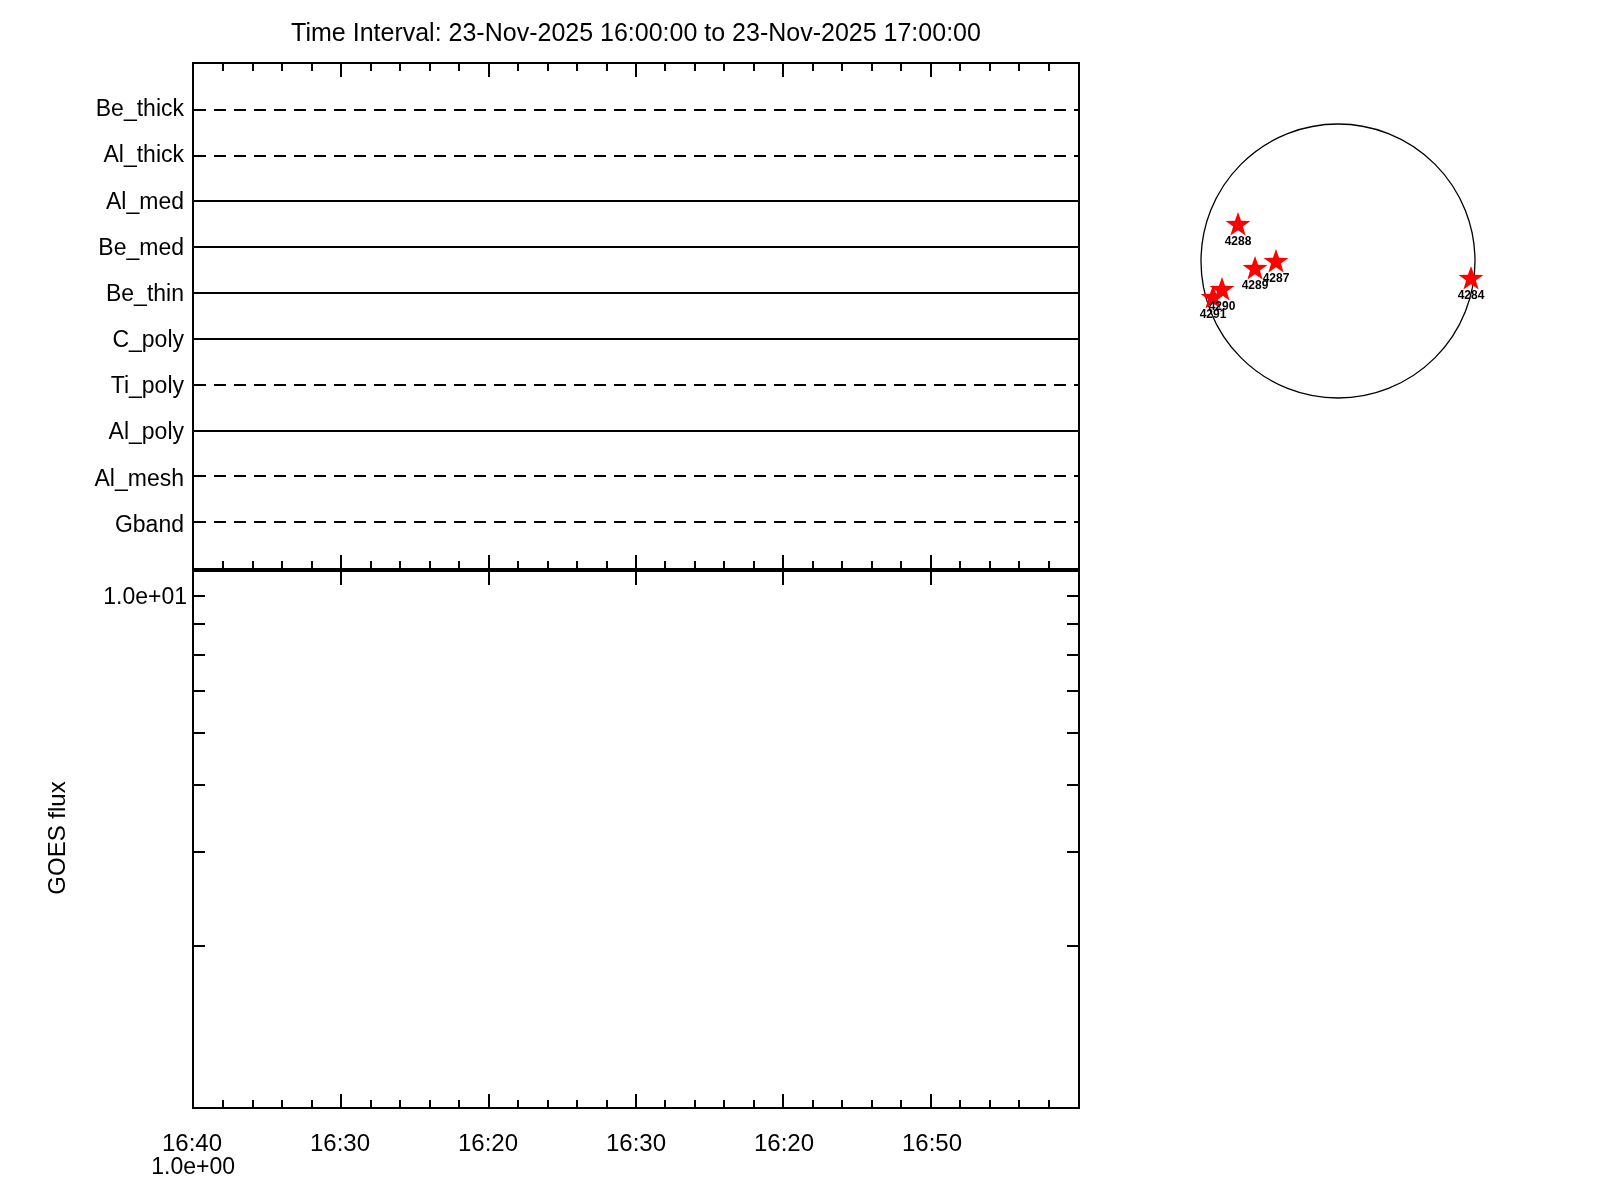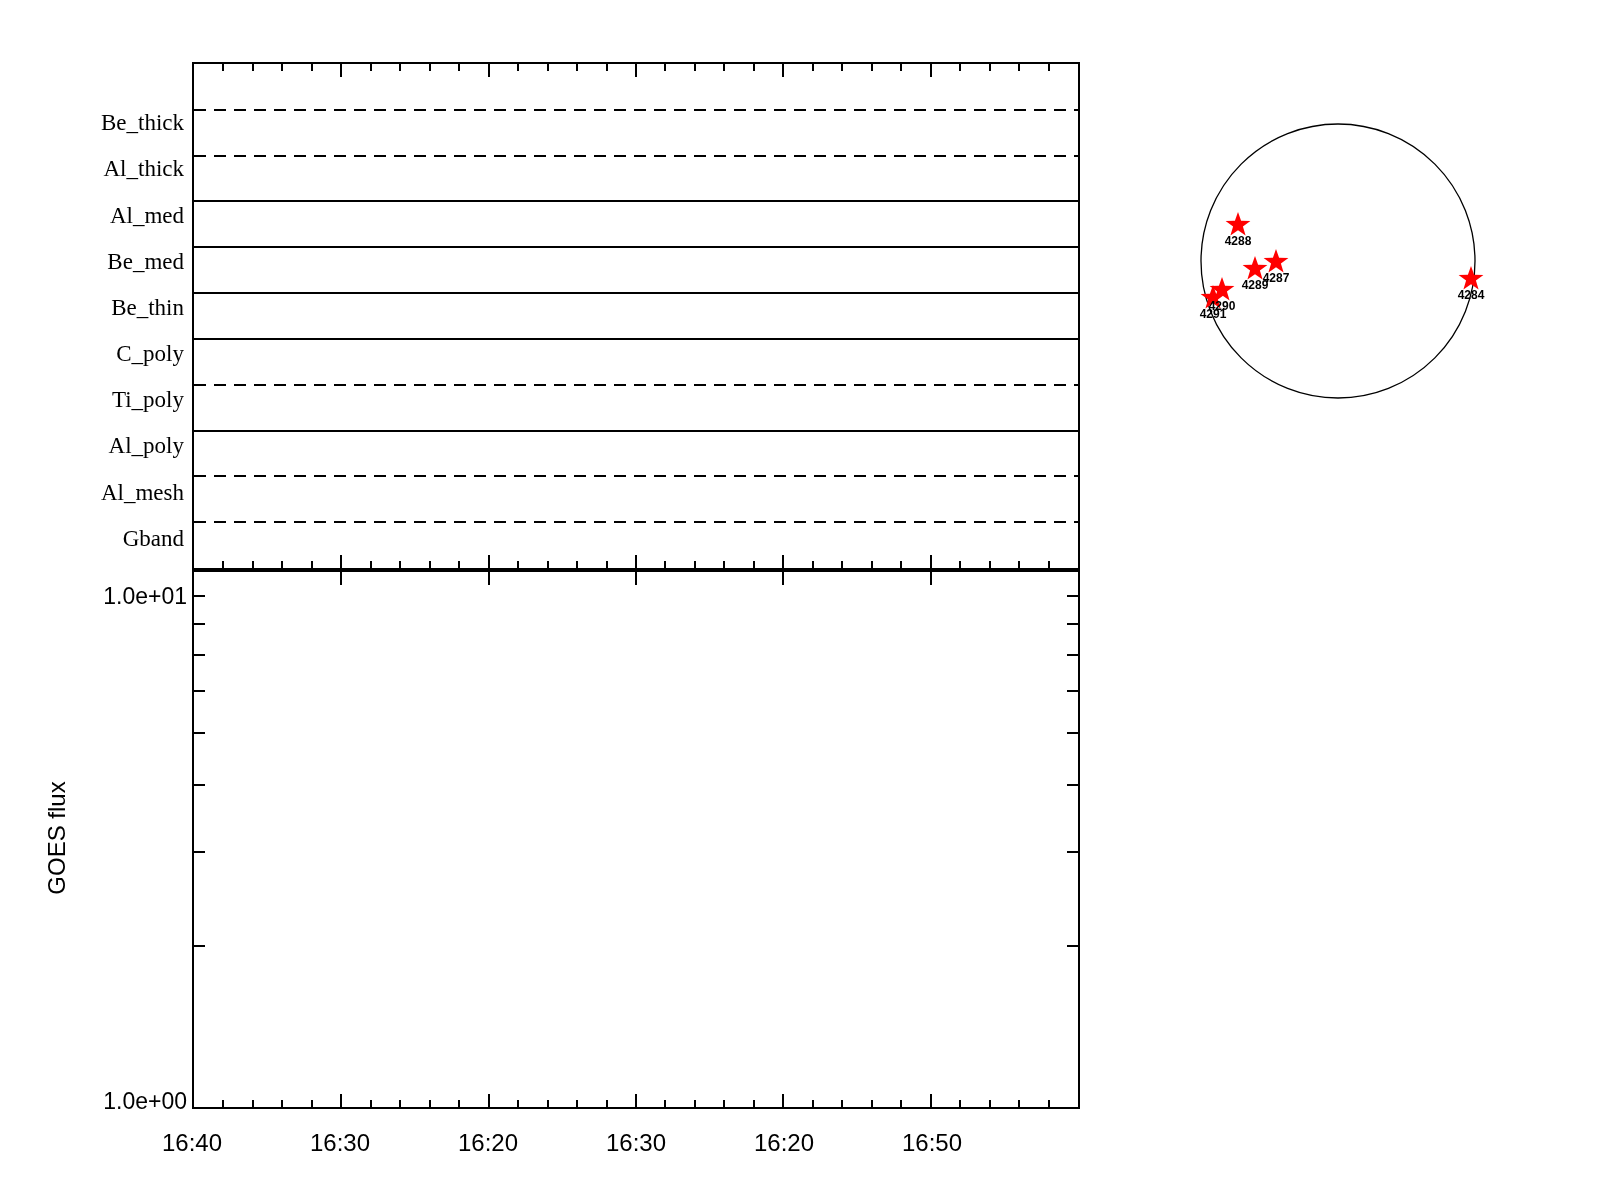--- a/index.html
+++ b/index.html
@@ -10,21 +10,21 @@
   .title{
     position:absolute;left:192px;top:16px;width:888px;height:32px;
     text-align:center;font-size:25px;line-height:32px;white-space:nowrap;
   }
   .panel{position:absolute;border:2px solid #000;box-sizing:border-box;background:#fff;}
   #filter-panel{left:192px;top:62px;width:888px;height:508px;}
   #goes-panel{left:192px;top:570px;width:888px;height:539px;}
   .filter-line{position:absolute;left:0;width:100%;height:2px;}
   .filter-line.solid{background:#000;}
   .filter-line.dashed{background:repeating-linear-gradient(90deg,#000 0 12px,transparent 12px 20px);}
-  #filter-labels{position:absolute;left:0;top:77px;width:184px;height:508px;font-family:Liberation Serif, serif;}
+  #filter-labels{position:absolute;left:0;top:62px;width:184px;height:508px;}
   .filter-label{
     position:absolute;right:0;width:184px;text-align:right;
     font-size:23px;transform:translateY(-50%);white-space:nowrap;
   }
   .xtick{position:absolute;width:2px;background:#000;}
   .ytick{position:absolute;height:2px;background:#000;}
   .y-axis-label{
     position:absolute;left:0;width:187px;text-align:right;
     font-size:23px;transform:translateY(-50%);white-space:nowrap;
   }
@@ -37,20 +37,21 @@
     position:absolute;left:57px;top:838px;font-size:24px;white-space:nowrap;
     transform:translate(-50%,-50%) rotate(-90deg);
   }
   #solar-svg{position:absolute;left:0;top:0;}
 </style>
 </head>
 <body>
 
 <div id="canvas">
 
+  <div class="title">Time Interval: 23-Nov-2025 16:00:00 to 23-Nov-2025 17:00:00</div>
 
   <div class="panel" id="filter-panel">
       <div class="filter-line dashed" style="top: calc(9.09091% - 1px);"></div>
       <div class="filter-line dashed" style="top: calc(18.1818% - 1px);"></div>
       <div class="filter-line solid" style="top: calc(27.2727% - 1px);"></div>
       <div class="filter-line solid" style="top: calc(36.3636% - 1px);"></div>
       <div class="filter-line solid" style="top: calc(45.4545% - 1px);"></div>
       <div class="filter-line solid" style="top: calc(54.5455% - 1px);"></div>
       <div class="filter-line dashed" style="top: calc(63.6364% - 1px);"></div>
       <div class="filter-line solid" style="top: calc(72.7273% - 1px);"></div>
@@ -175,21 +176,21 @@
       <div class="ytick" style="top: calc(22.1849% - 1px); right: 0px; width: 11px; background: rgb(0, 0, 0);"></div>
       <div class="ytick" style="top: calc(15.4902% - 1px); left: 0px; width: 11px; background: rgb(0, 0, 0);"></div>
       <div class="ytick" style="top: calc(15.4902% - 1px); right: 0px; width: 11px; background: rgb(0, 0, 0);"></div>
       <div class="ytick" style="top: calc(9.691% - 1px); left: 0px; width: 11px; background: rgb(0, 0, 0);"></div>
       <div class="ytick" style="top: calc(9.691% - 1px); right: 0px; width: 11px; background: rgb(0, 0, 0);"></div>
       <div class="ytick" style="top: calc(4.57575% - 1px); left: 0px; width: 11px; background: rgb(0, 0, 0);"></div>
       <div class="ytick" style="top: calc(4.57575% - 1px); right: 0px; width: 11px; background: rgb(0, 0, 0);"></div>
     </div>
 
   <div class="y-axis-label" style="top:596px;">1.0e+01</div>
-  <div class="y-axis-label" style="top:1101px;">1.0e+00</div>
+  <div class="y-axis-label" style="top:1166px;margin-left:48px;">1.0e+00</div>
 
   <div id="x-labels">
       <div class="x-label" style="left: 0%;">16:40</div>
       <div class="x-label" style="left: 16.6667%;">16:30</div>
       <div class="x-label" style="left: 33.3333%;">16:20</div>
       <div class="x-label" style="left: 50%;">16:30</div>
       <div class="x-label" style="left: 66.6667%;">16:20</div>
       <div class="x-label" style="left: 83.3333%;">16:50</div>
     </div>
 

